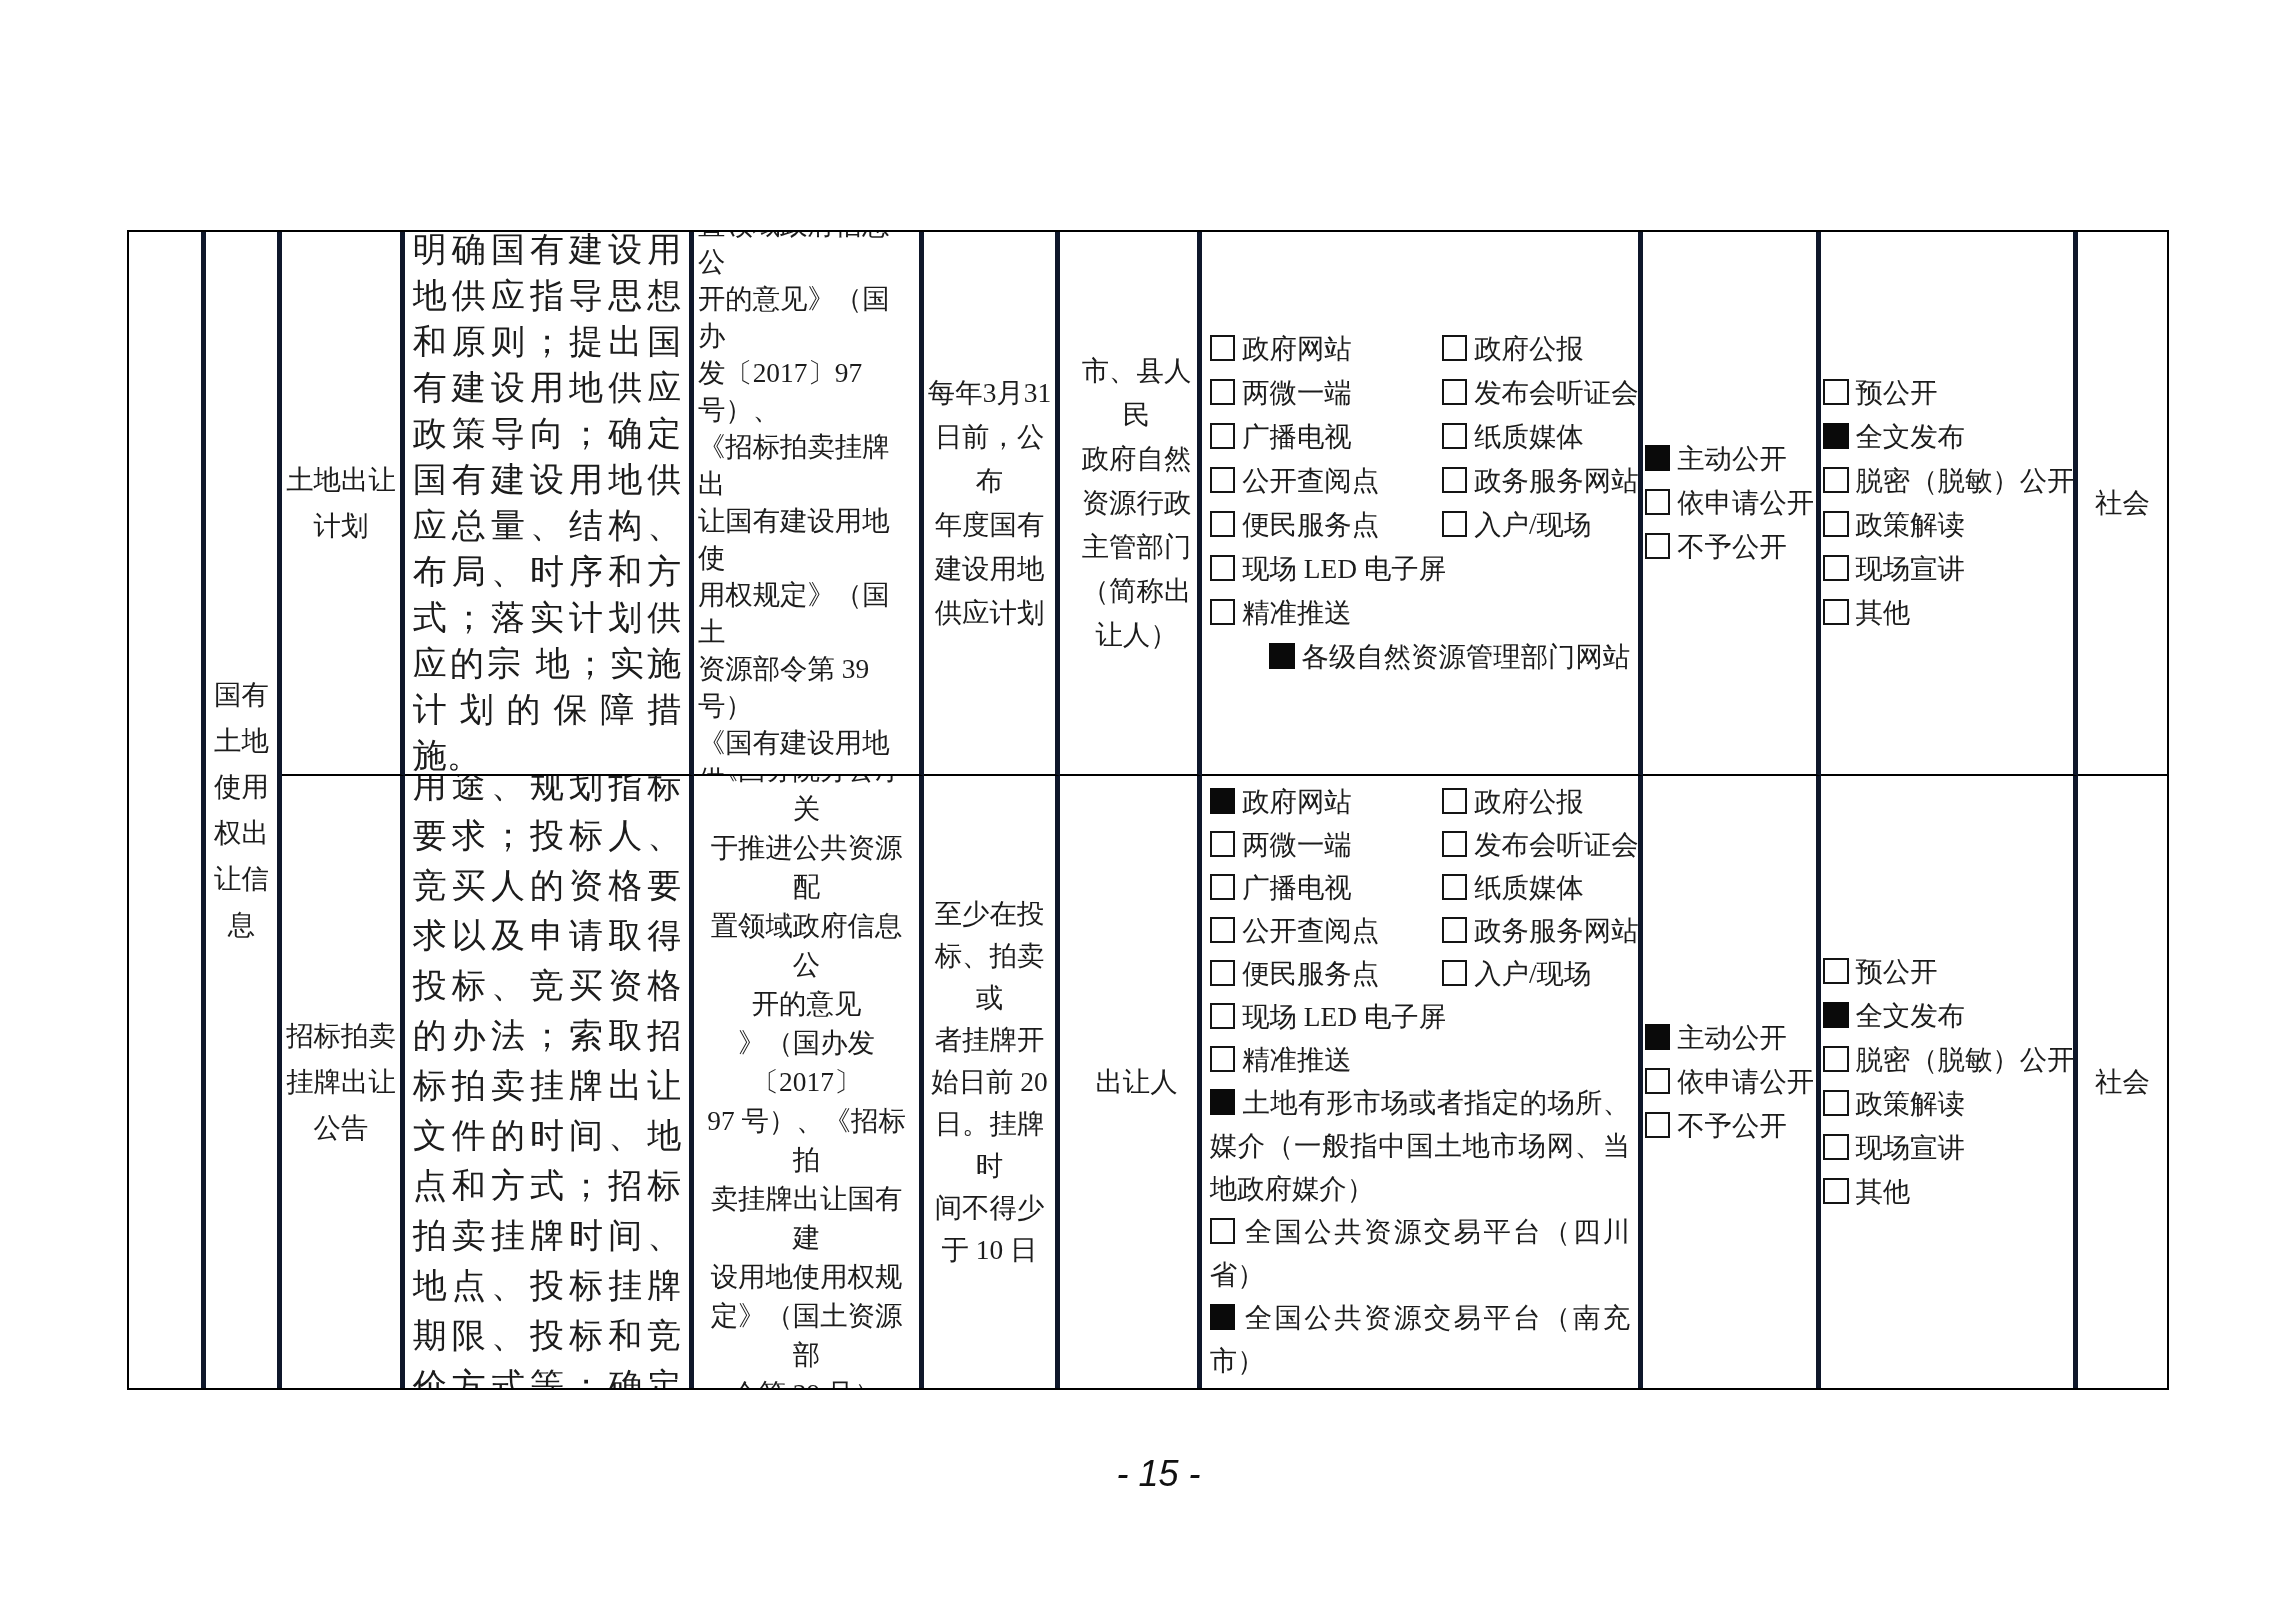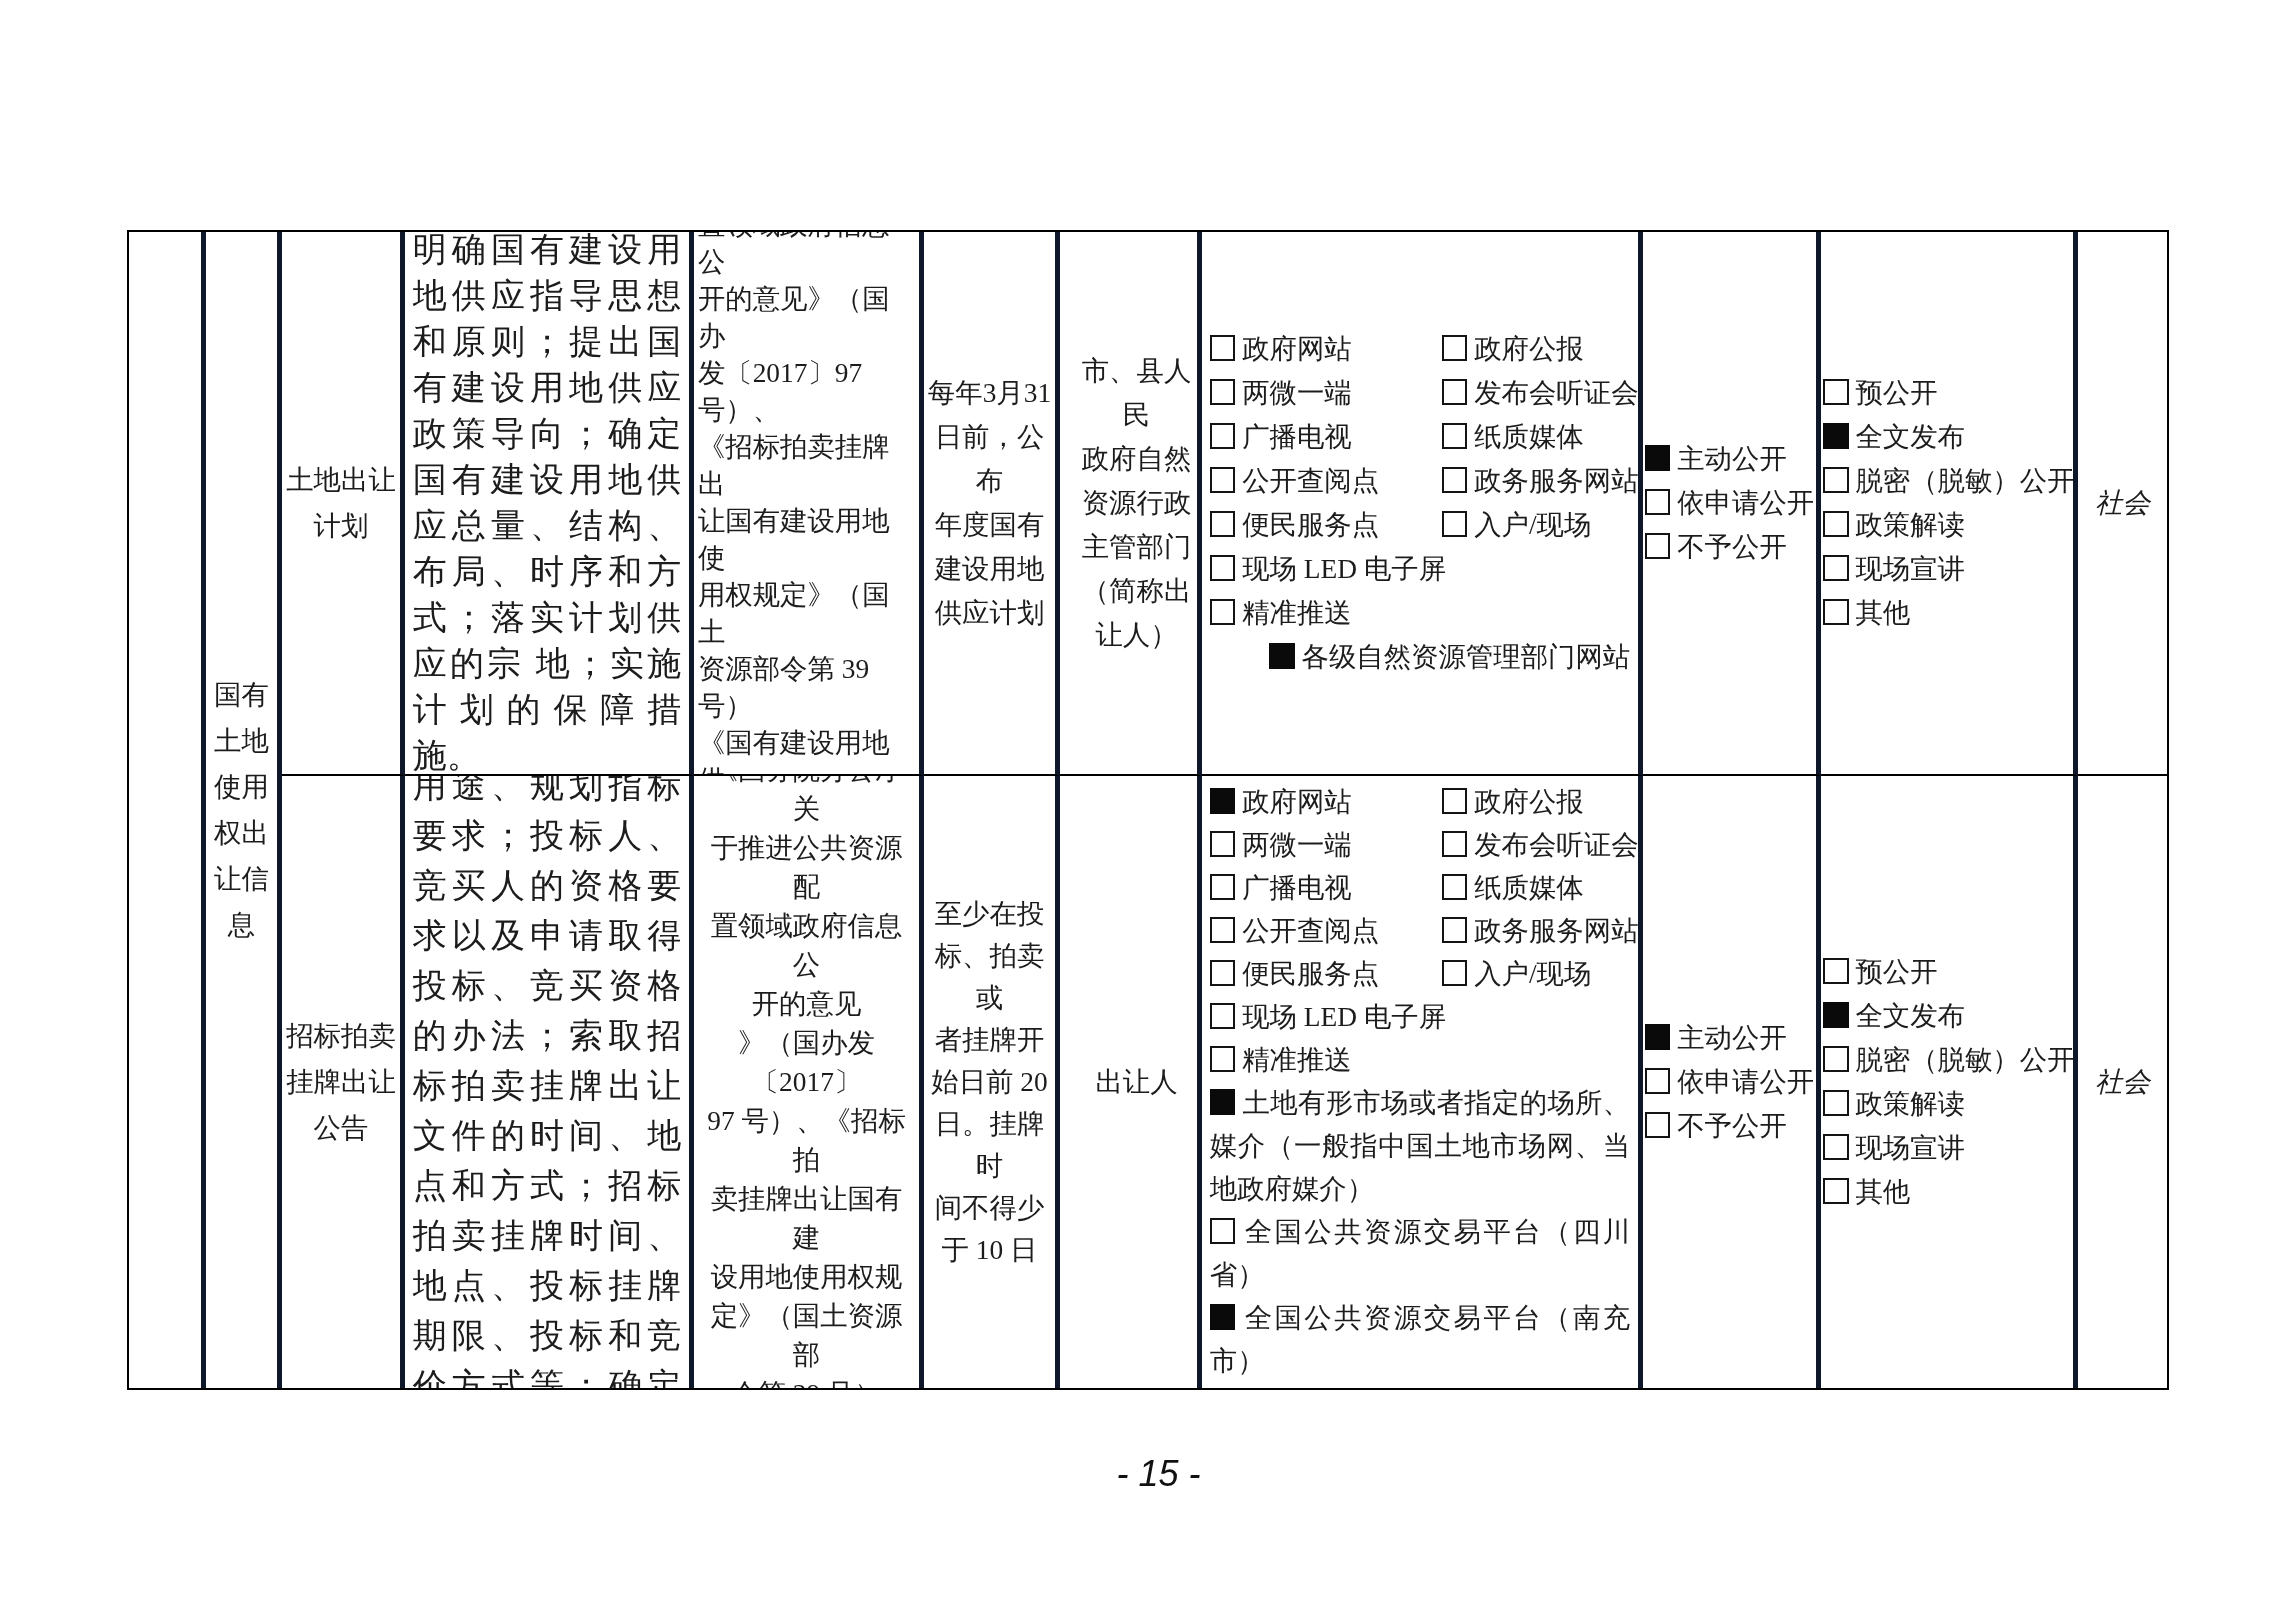--- a/index.html
+++ b/index.html
@@ -28,21 +28,21 @@
     display:flex; flex-direction:column;
     justify-content:center;
     overflow:hidden;
   }
   .col1{grid-column:1}.col2{grid-column:2}.col3{grid-column:3}.col4{grid-column:4}
   .col5{grid-column:5}.col6{grid-column:6}.col7{grid-column:7}.col8{grid-column:8}
   .col9{grid-column:9}.col10{grid-column:10}.col11{grid-column:11}
   .r1{grid-row:1}.r2{grid-row:2}
   .span2{grid-row:1 / 3; border-bottom:none;}
   .r2{border-bottom:none;}
-  .col11{border-right:none;font-style:italic;}
+  .col11{border-right:none;}
   .center{text-align:center; align-items:center;}
   .prelines{white-space:pre-line;padding-left:16px;}
   .para{text-align:justify; text-justify:inter-character; padding:0 7.8px;}
   .lh38{line-height:37px;} .lh39{line-height:50px;margin-top:8px;} .lh40{line-height:39px;}
   .lh43{line-height:42px;} .lh44{line-height:43px;} .lh45{line-height:44px;}
   .lh47{line-height:46px;}
   .fs27{font-size:34px;}
   .legal{padding:0 3.9px; text-align:left;}
   .legal.centered{text-align:center;}
   .pad0{padding:0;}

